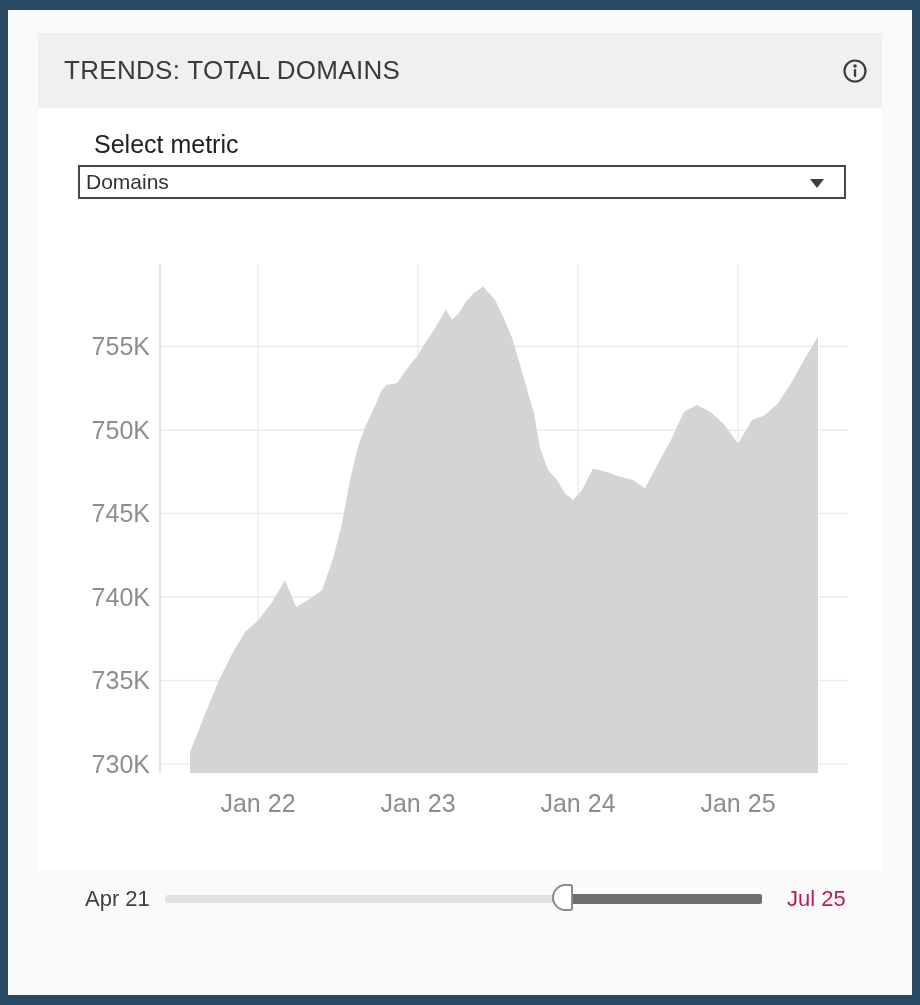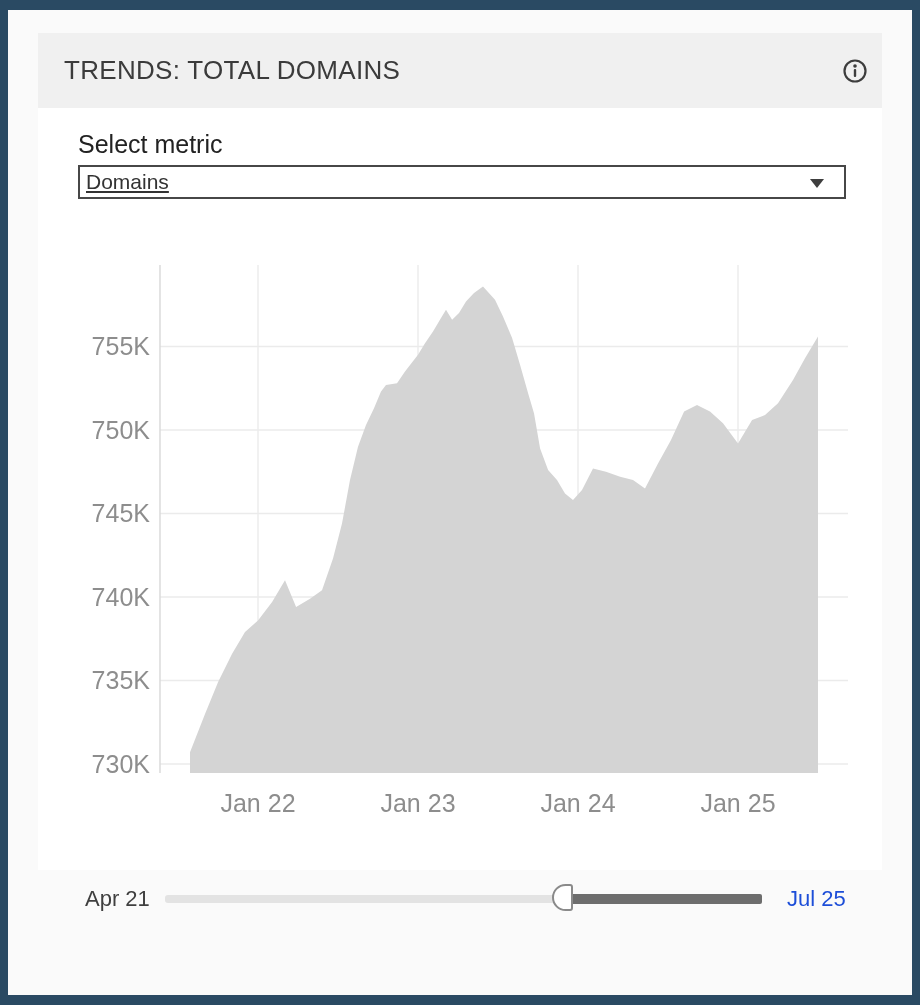--- a/index.html
+++ b/index.html
@@ -2,29 +2,29 @@
 <html><head>
 <meta charset="utf-8">
 <style>
   html,body{margin:0;padding:0;background:#2a4a63;}
   .frame{position:relative;width:920px;height:1005px;background:#2a4a63;font-family:"Liberation Sans","DejaVu Sans",sans-serif;overflow:hidden;}
   .page{position:absolute;left:8px;top:10px;width:904px;height:985px;background:#fafafa;}
   .header-bar{position:absolute;left:30px;top:23px;width:844px;height:75px;background:#f0f0f0;display:flex;align-items:center;justify-content:space-between;box-sizing:border-box;padding:0 14px 0 26px;}
   .panel-title{font-size:26px;color:#3b3b3b;letter-spacing:0.3px;white-space:nowrap;}
   .info-btn{width:26px;height:26px;display:flex;align-items:center;justify-content:center;cursor:pointer;}
   .card{position:absolute;left:30px;top:98px;width:844px;height:762px;background:#ffffff;}
-  .select-label{position:absolute;left:40px;top:22px;font-size:25px;color:#222222;text-align:right;}
+  .select-label{position:absolute;left:56px;top:22px;font-size:25px;color:#222222;text-align:right;}
   .dropdown{position:absolute;left:40px;top:57px;width:768px;height:34px;background:#ffffff;border:2px solid #474747;box-sizing:border-box;display:flex;align-items:center;cursor:pointer;}
-  .dropdown-value{font-size:21px;color:#333333;padding-left:6px;text-decoration:underline;}
+  .dropdown-value{font-size:21px;color:#333333;padding-left:6px;}
   .caret{position:absolute;right:20px;top:12px;width:0;height:0;border-left:7px solid transparent;border-right:7px solid transparent;border-top:9px solid #3e3e3e;}
   #chart{position:absolute;left:0;top:0;pointer-events:none;}
   #chart text{font-family:"Liberation Sans","DejaVu Sans",sans-serif;}
   .plot-hotspot{position:absolute;left:160px;top:265px;width:688px;height:508px;background:transparent;}
   .slider-start{position:absolute;left:85px;top:886px;font-size:22px;color:#3f3f3f;}
-  .slider-end{position:absolute;left:787px;top:886px;font-size:22px;color:#1d4ed8;}
+  .slider-end{position:absolute;left:787px;top:886px;font-size:22px;color:#be185d;}
   .track{position:absolute;left:165px;top:895px;width:597px;height:8px;background:#e3e3e3;border-radius:3px;cursor:pointer;}
   .track-selected{position:absolute;top:894px;height:10px;background:#6d6d6d;border-radius:2px;cursor:pointer;}
   .handle{position:absolute;top:884px;width:21px;height:27px;background:#ffffff;border:2px solid #8a8a8a;box-sizing:border-box;border-radius:14px 3px 3px 14px;cursor:grab;}
 </style>
 </head>
 <body>
 
 <div class="frame">
   <div class="page">
 

